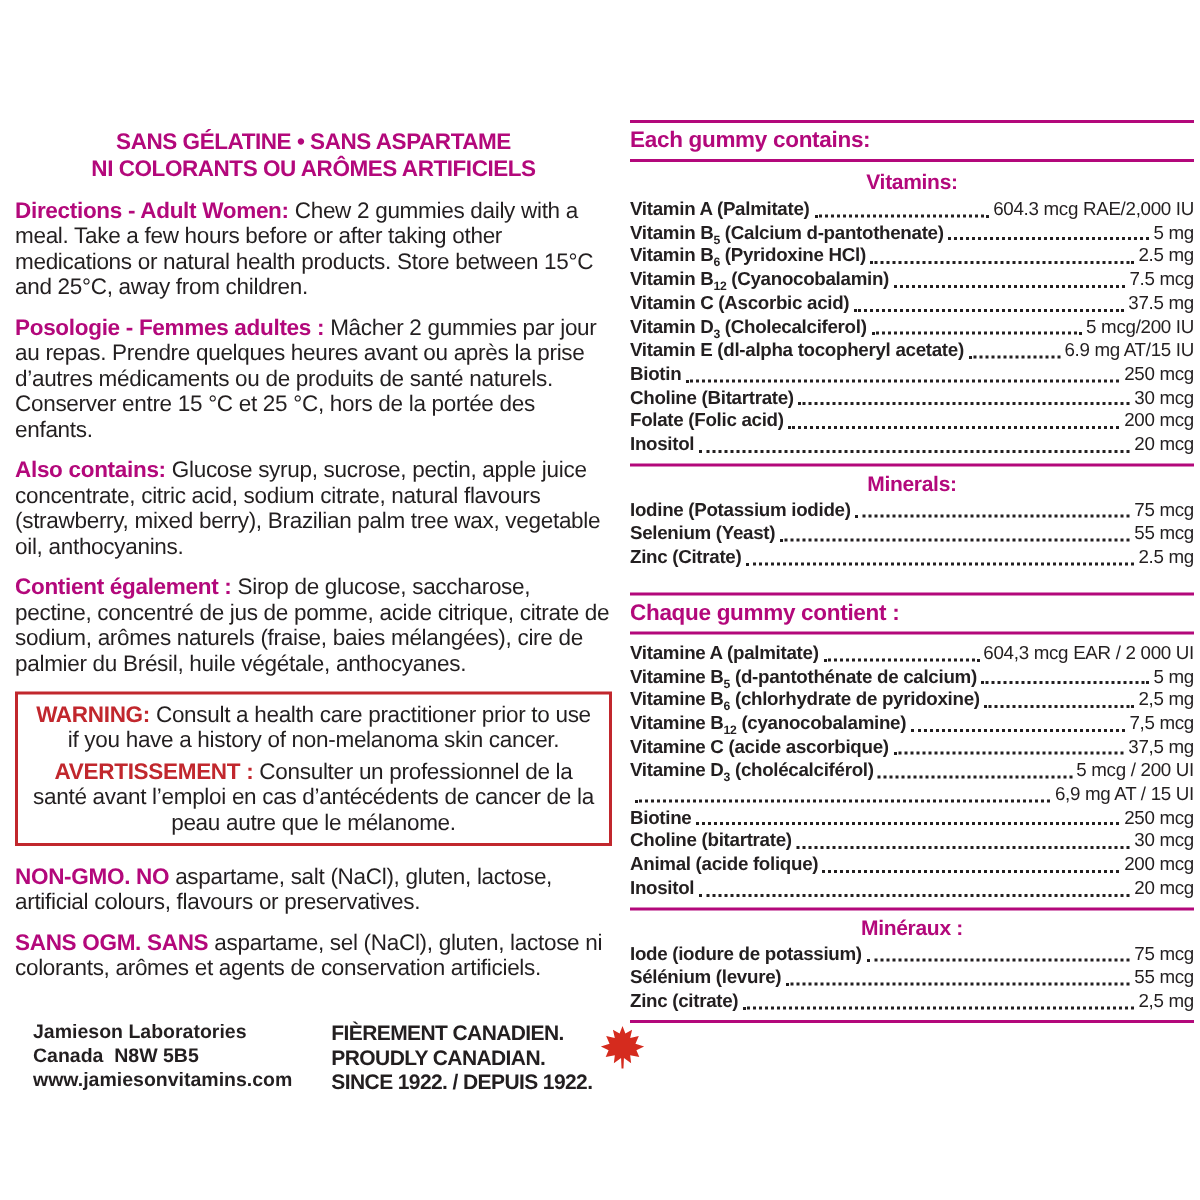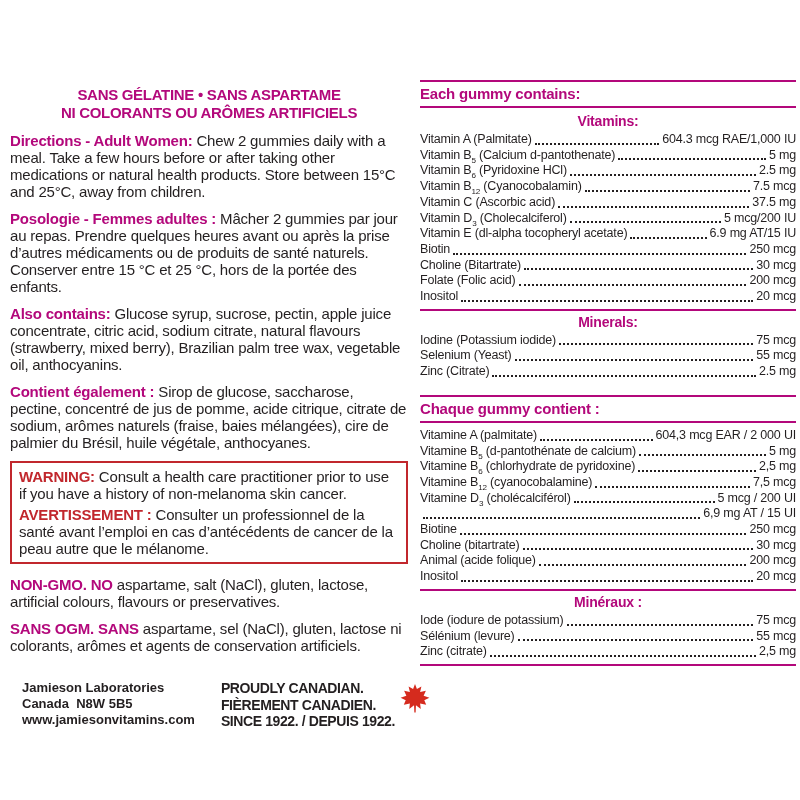--- a/index.html
+++ b/index.html
@@ -17,21 +17,21 @@
 
   
   .banner{text-align:center; color:var(--magenta); font-weight:bold; font-size:15px;
           letter-spacing:-0.3px; line-height:18px; margin-bottom:10px;}
   .banner-block{margin-bottom:5px;}
   .para{font-size:15px; letter-spacing:-0.2px; line-height:17px; margin-bottom:10px;}
   .lead{font-weight:bold;}
   .lead-magenta{color:var(--magenta);}
   .lead-red{color:var(--red);}
   .warning-box{border:2px solid var(--red); padding:5px 7px; margin:4px 0 12px;}
-  .warning-box .para{margin-bottom:4px;}
+  .warning-box .para{margin-bottom:4px;text-align:center;}
   .warning-box .para:last-child{margin-bottom:0;}
 
   
   .footer{display:flex; align-items:flex-start; gap:12px; margin-top:26px;}
   .badge-text{font-size:9px; fill:#555; font-weight:bold;}
   .badge-text-sm{font-size:7.5px; fill:#555; font-weight:bold;}
   .pure-text{font-size:8.5px; fill:#777; font-style:italic; font-weight:bold;}
   .address{font-size:13px; font-weight:bold; line-height:16px; white-space:nowrap;}
   .proudly{display:flex; align-items:flex-start; gap:4px; margin-left:2px;}
   .proudly-lines{font-size:14px; font-weight:bold; line-height:16.5px; letter-spacing:-0.4px; white-space:nowrap;}
@@ -40,21 +40,21 @@
   
   .facts-header{
     border-top:2px solid var(--magenta); border-bottom:2px solid var(--magenta);
     color:var(--magenta); font-weight:bold; font-size:15px; letter-spacing:-0.2px;
     padding:3px 0 4px; margin-bottom:5px;
   }
   .sec-title{color:var(--magenta); font-weight:bold; font-size:14px; letter-spacing:-0.2px;
              margin:2px 0 2px; line-height:17px;text-align:center;}
   .mrule{border-top:2px solid var(--magenta); margin:4px 0 3px;}
   .row{display:flex; align-items:flex-end; font-size:12.5px; letter-spacing:-0.2px; line-height:15.7px;}
-  .row .lbl{white-space:nowrap;}
+  .row .lbl{white-space:nowrap;font-weight:bold;}
   .row .dots{flex:1; min-width:6px; border-bottom:2px dotted var(--text); margin:0 3px 3px;}
   .row .val{white-space:nowrap;}
   sub{font-size:0.65em; line-height:0;}
   #facts-fr{margin-top:15px;}
 </style>
 </head>
 <body>
 
 <div class="page">
 
@@ -118,40 +118,40 @@
           <path d="M25,79 L17,87" stroke="#43943b" stroke-width="2.5"></path>
         </g>
         <text x="51" y="51" text-anchor="middle" fill="#fff" font-size="15" font-weight="bold">360</text>
         <text x="51" y="64" text-anchor="middle" fill="#fff" font-size="13" font-weight="bold">pure</text>
         <text class="pure-text"><textPath href="#qp-top" startOffset="50%" text-anchor="middle">quality assured</textPath></text>
         <text class="pure-text"><textPath href="#qp-bot" startOffset="50%" text-anchor="middle">qualité assurée</textPath></text>
       </svg>
 
       <div class="proudly">
         <div class="proudly-lines">
+          <div>FIÈREMENT CANADIEN.</div>
           <div>PROUDLY CANADIAN.</div>
-          <div>FIÈREMENT CANADIEN.</div>
           <div>SINCE 1922. / DEPUIS 1922.</div>
         </div>
         <svg class="maple" width="32" height="32" viewBox="0 0 100 100">
           <path d="M50 6 L56 22 L70 14 L66 31 L84 27 L77 43 L95 49 L79 57 L85 71 L66 67 L68 84 L53 73 L52 95 L48 95 L47 73 L32 84 L34 67 L15 71 L21 57 L5 49 L23 43 L16 27 L34 31 L30 14 L44 22 Z" fill="#d52b1e"></path>
         </svg>
       </div>
 
     </div>
   </div>
 
   <div class="col-right">
     <div id="facts-en">
         <div class="facts-header">Each gummy contains:</div>
         <div class="sec-title">Vitamins:</div>
         <div class="row">
           <span class="lbl">Vitamin A (Palmitate)</span>
           <span class="dots"></span>
-          <span class="val">604.3 mcg RAE/1,000 IU</span>
+          <span class="val">604.3 mcg RAE/2,000 IU</span>
         </div>
         <div class="row">
           <span class="lbl">Vitamin B<sub>5</sub> (Calcium d-pantothenate)</span>
           <span class="dots"></span>
           <span class="val">5 mg</span>
         </div>
         <div class="row">
           <span class="lbl">Vitamin B<sub>6</sub> (Pyridoxine HCl)</span>
           <span class="dots"></span>
           <span class="val">2.5 mg</span>
@@ -230,20 +230,25 @@
           <span class="lbl">Vitamine B<sub>6</sub> (chlorhydrate de pyridoxine)</span>
           <span class="dots"></span>
           <span class="val">2,5 mg</span>
         </div>
         <div class="row">
           <span class="lbl">Vitamine B<sub>12</sub> (cyanocobalamine)</span>
           <span class="dots"></span>
           <span class="val">7,5 mcg</span>
         </div>
         <div class="row">
+          <span class="lbl">Vitamine C (acide ascorbique)</span>
+          <span class="dots"></span>
+          <span class="val">37,5 mg</span>
+        </div>
+        <div class="row">
           <span class="lbl">Vitamine D<sub>3</sub> (cholécalciférol)</span>
           <span class="dots"></span>
           <span class="val">5 mcg / 200 UI</span>
         </div>
         <div class="row">
           <span class="dots"></span>
           <span class="val">6,9 mg AT / 15 UI</span>
         </div>
         <div class="row">
           <span class="lbl">Biotine</span>

